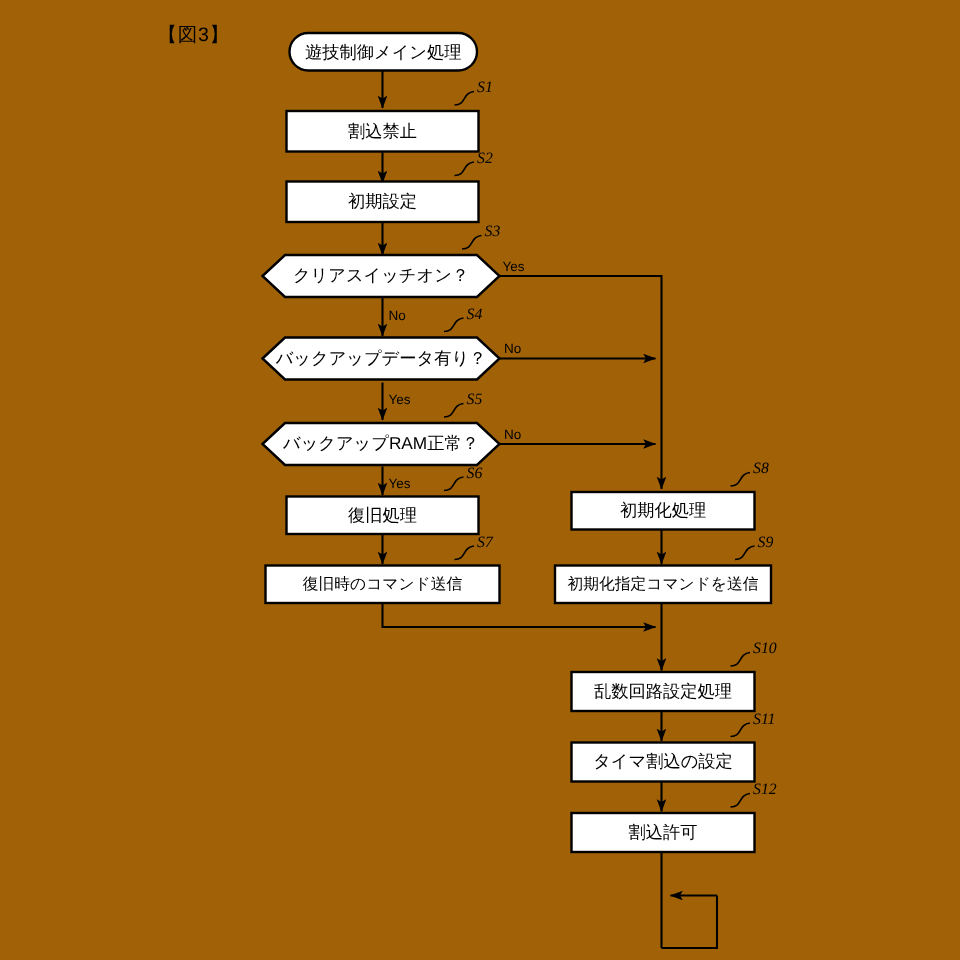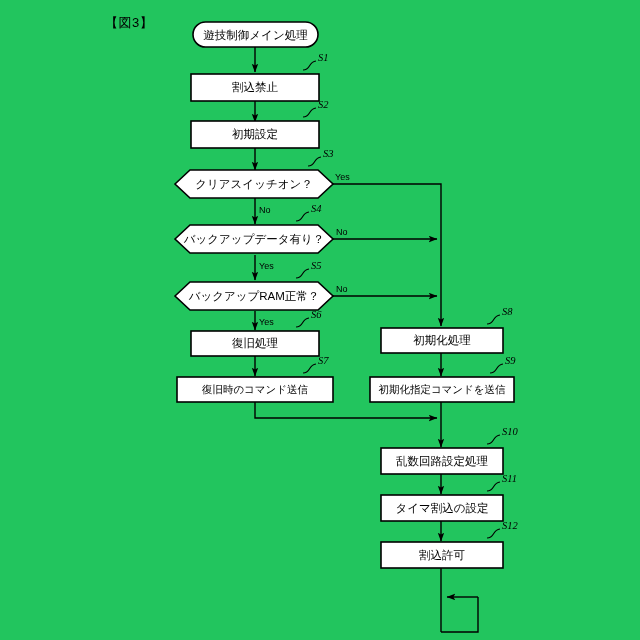--- a/index.html
+++ b/index.html
@@ -8,21 +8,21 @@
     background: #ffffff;
   }
   body {
     font-family: "Liberation Sans", "DejaVu Sans", sans-serif;
     color: #000000;
   }
   #figure-root {
     position: relative;
     width: 640px;
     height: 640px;
-    background: #22c55e;
+    background: #a16207;
     overflow: hidden;
   }
   #figure-label {
     position: absolute;
     left: 105px;
     top: 14px;
     font-size: 13px;
     letter-spacing: 0.5px;
     color: #000;
     white-space: nowrap;

